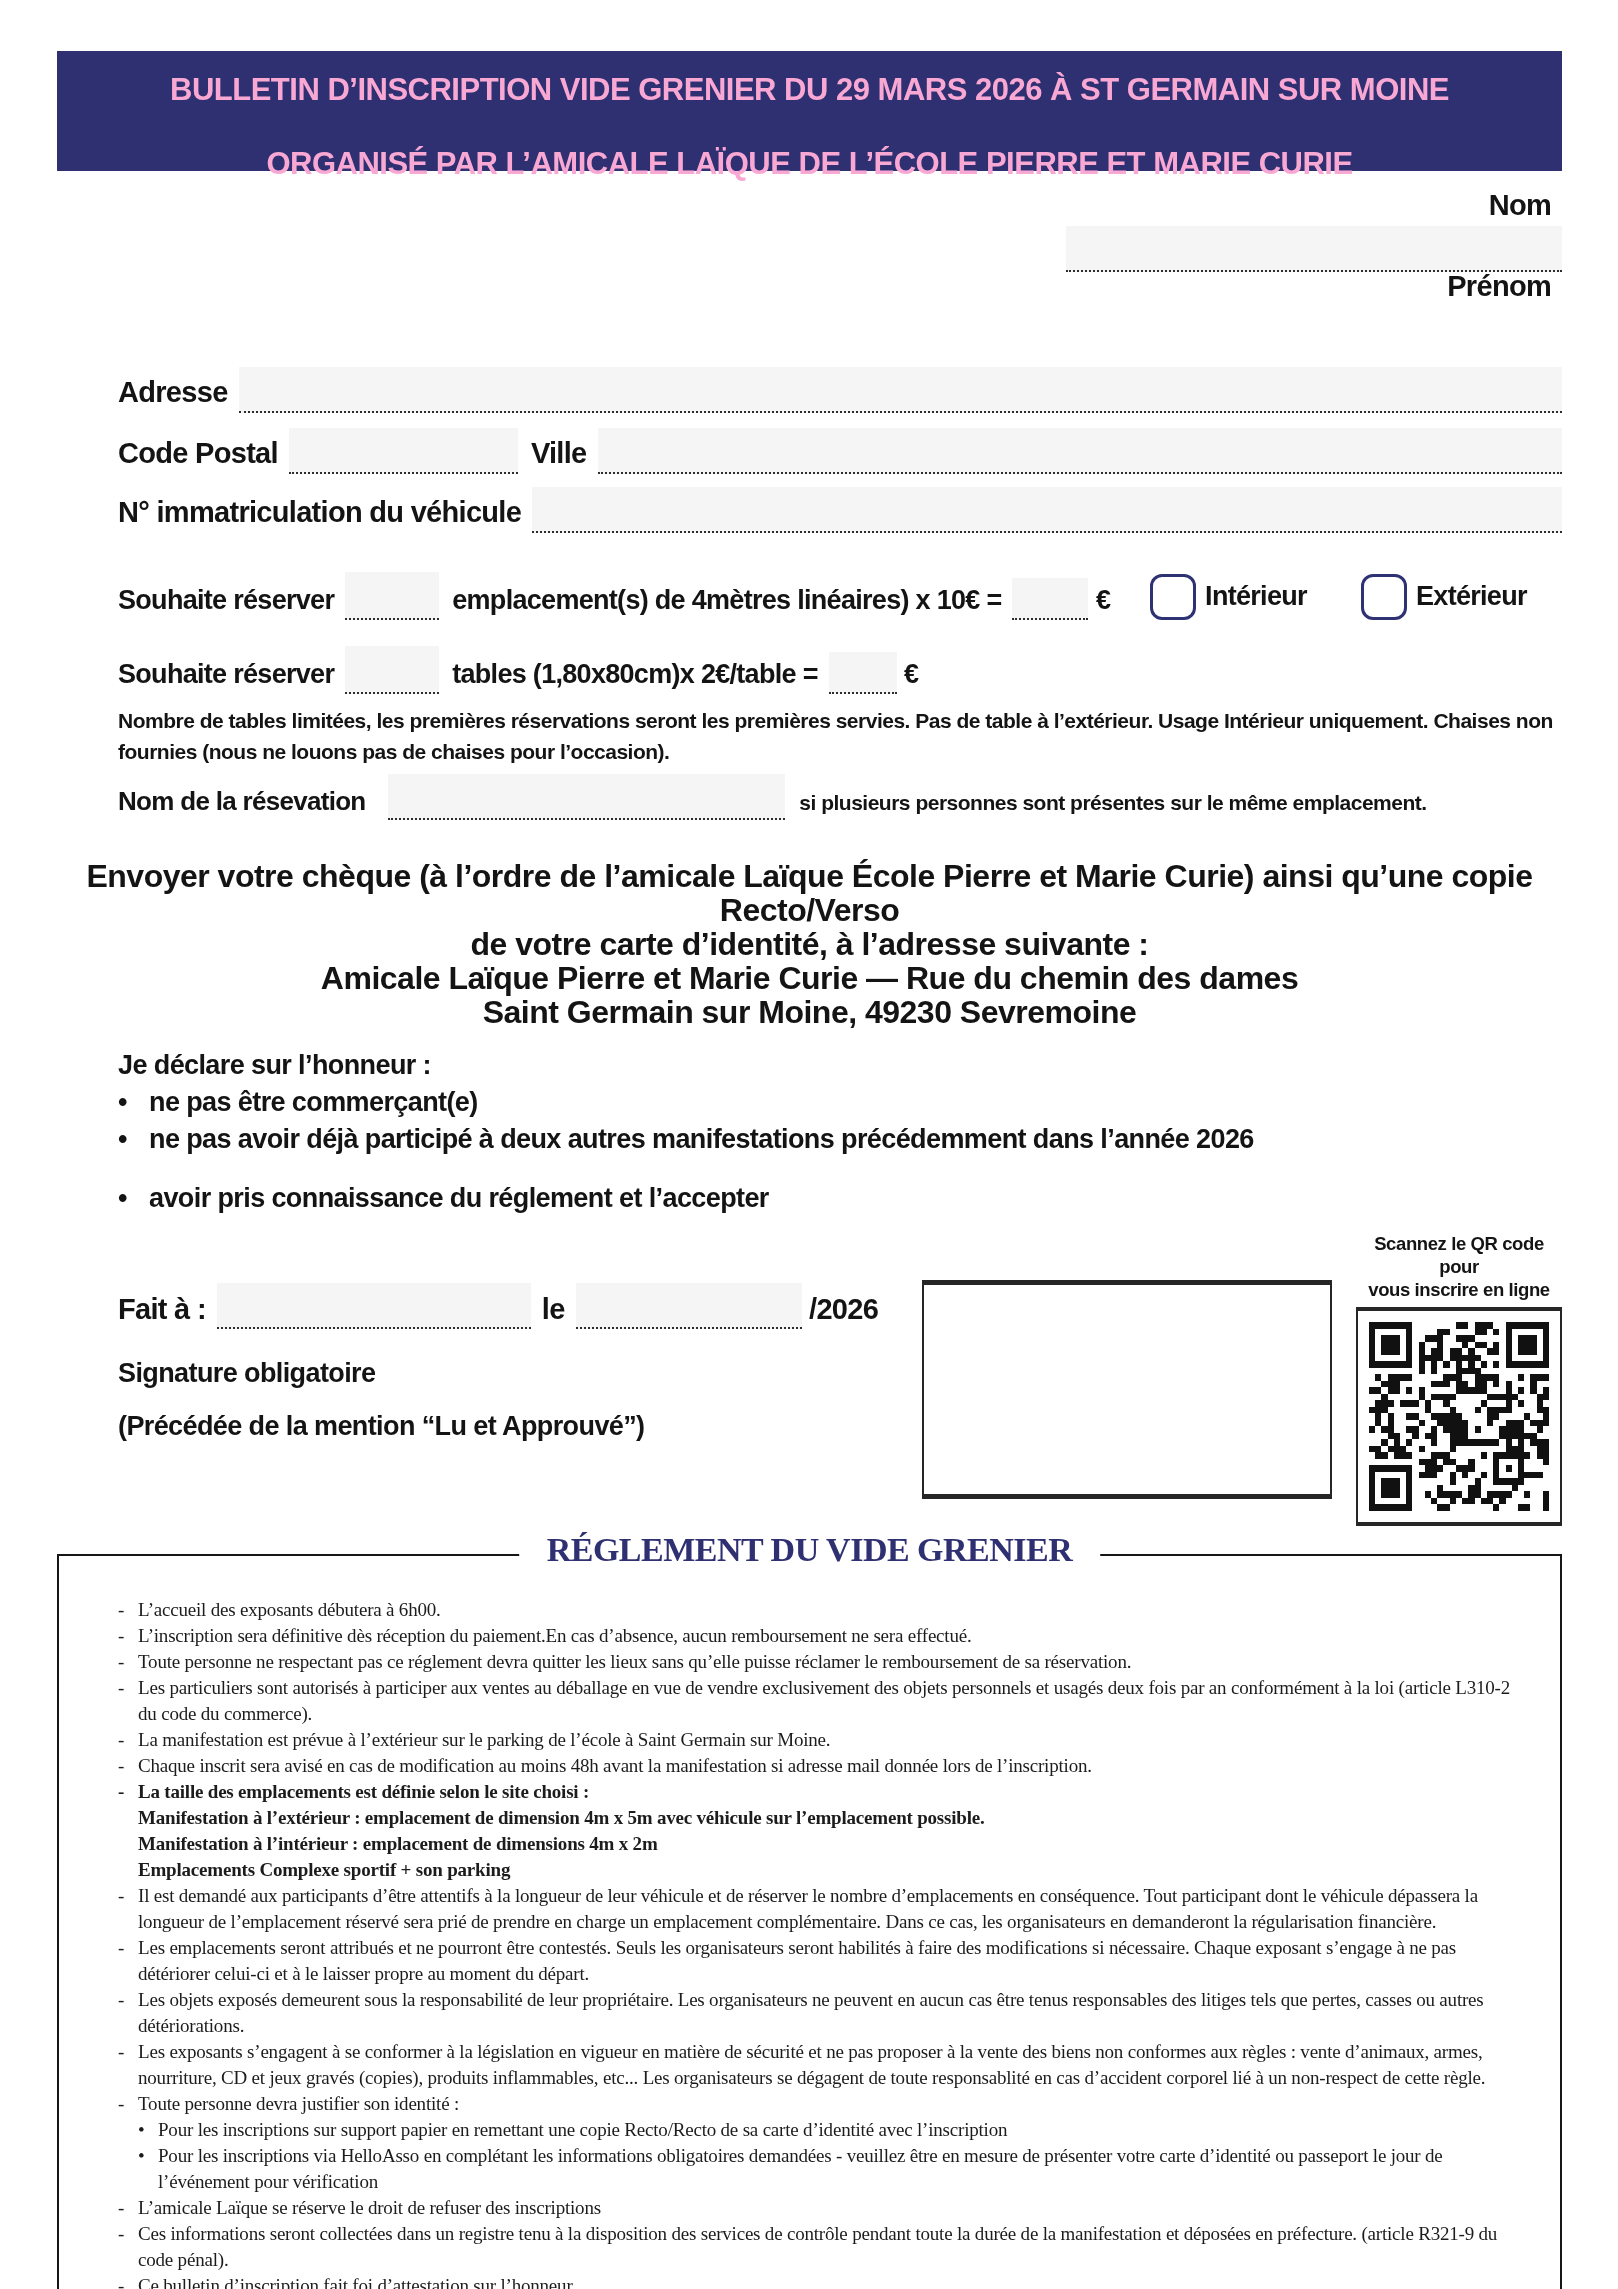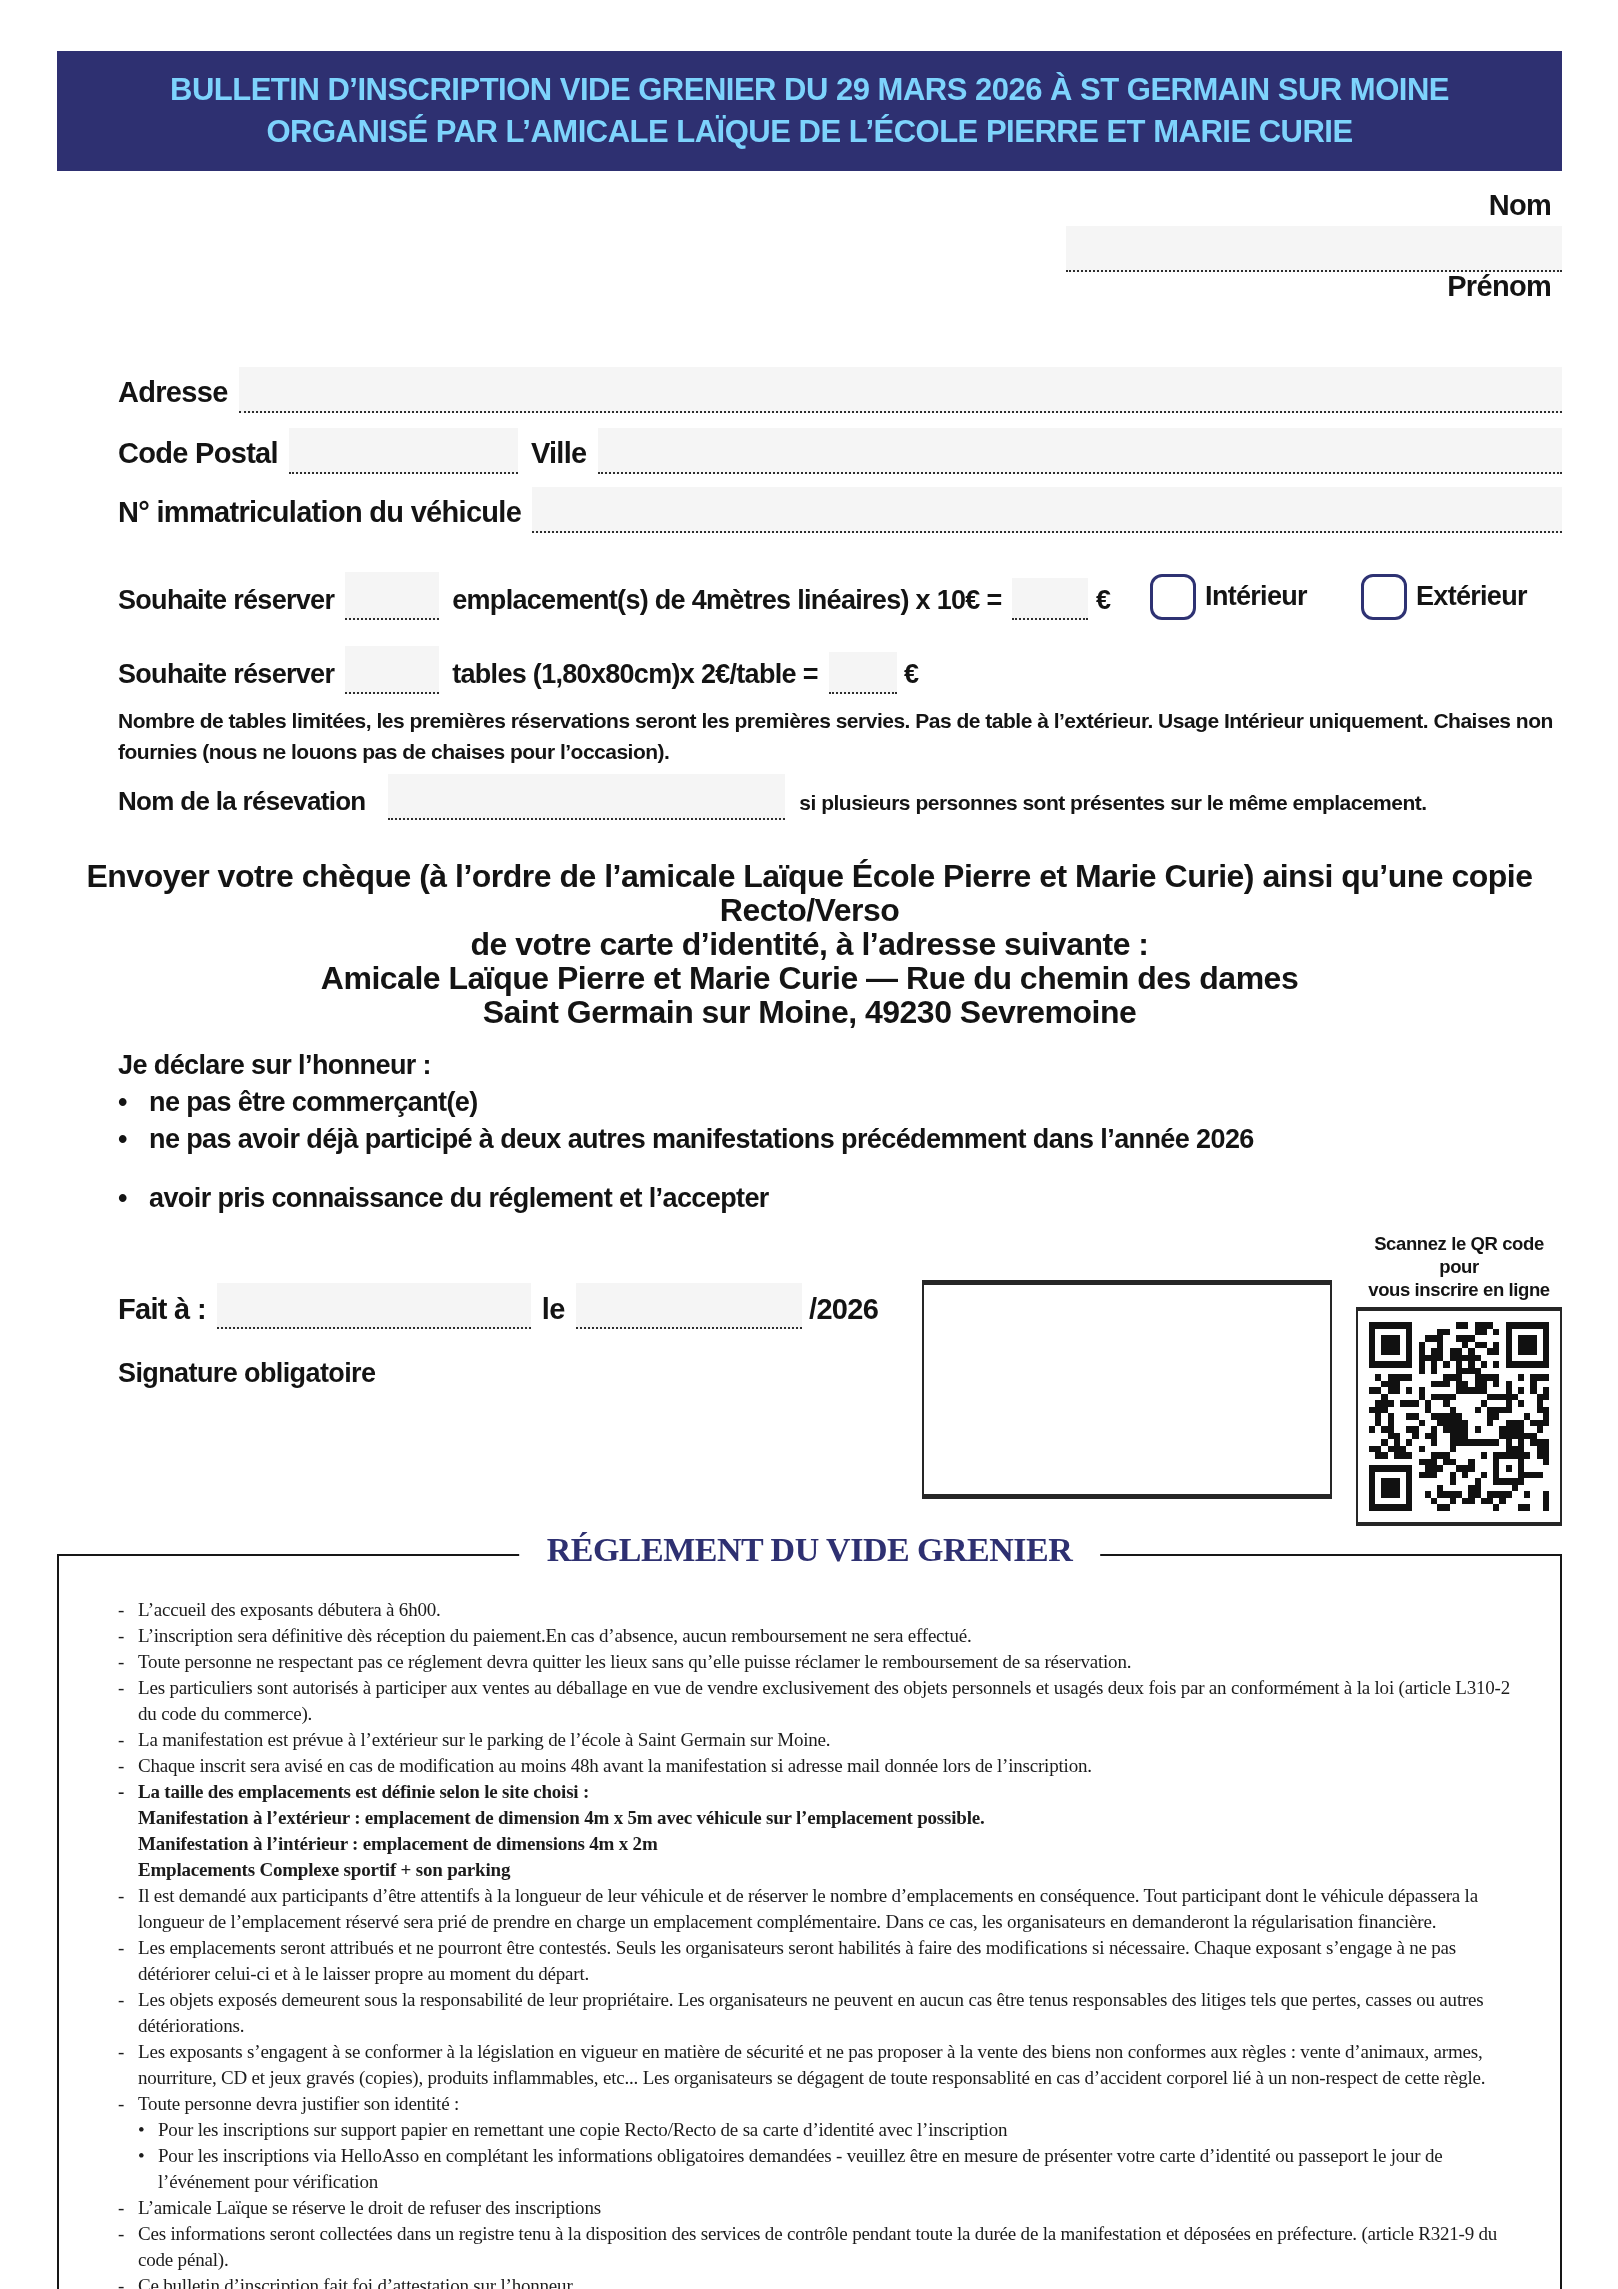--- a/index.html
+++ b/index.html
@@ -3,21 +3,21 @@
 <meta charset="utf-8">
 <style>
   * { box-sizing: border-box; margin: 0; padding: 0; }
   html, body { background: #ffffff; }
   body { font-family: "Liberation Sans", sans-serif; color: #141414; }
   .page { width: 1619px; height: 2290px; padding: 51px 57px 0 57px; overflow: hidden; position: relative; background: #fff; }
 
   
   .banner { height: 120px; background: #2e3071; display: flex; flex-direction: column;
             align-items: center; justify-content: center; gap: 5.5px; }
-  .banner div { color: #7dd3fc; font-size: 31px; font-weight: 700; letter-spacing: -0.5px; white-space: nowrap; }
+  .banner div { color: #f9a8d4; font-size: 31px; font-weight: 700; letter-spacing: -0.5px; white-space: nowrap; margin-top: 32px; }
 
   
   .formarea { margin-left: 61px; }
   .frow { display: flex; align-items: flex-end; }
   .flabel { font-weight: 700; font-size: 29px; letter-spacing: -0.7px; white-space: nowrap;
             line-height: 1; padding-bottom: 5.5px; padding-right: 11px; }
   .ffield { height: 46px; background: #f5f5f5; border-bottom: 2.8px dotted #2d2d2d; }
   .grow { flex: 1 1 auto; }
 
   .mt1 { margin-top: 20px; flex-direction: column; } .mt2 { margin-top: 14.8px; } .mt3 { margin-top: 9.2px; } .mt4 { margin-top: 13px; }
@@ -163,20 +163,21 @@
   <div class="bottom">
     <div class="bleft">
       <div class="faitrow">
         <span class="flabel">Fait à  :</span>
         <div class="ffield faitfield1"></div>
         <span class="flabel" style="margin-left:11px">le</span>
         <div class="ffield faitfield2"></div>
         <span class="flabel" style="margin-left:7.4px">/2026</span>
       </div>
       <div class="sig-text sigline1">Signature obligatoire</div>
+      <div class="sig-text sigline2">(Précédée de la mention “Lu et Approuvé”)</div>
     </div>
     <div class="sigbox"></div>
     <div class="qrcol">
       <div class="qrlabel">Scannez le QR code pour</div>
       <div class="qrlabel">vous inscrire en ligne</div>
       <div class="qrbox">
         <div><svg viewBox="0 0 29 29" width="100%" height="100%" preserveAspectRatio="none" shape-rendering="crispEdges" fill="#111">
               <rect x="0" y="0" width="1" height="1"></rect>
               <rect x="1" y="0" width="1" height="1"></rect>
               <rect x="2" y="0" width="1" height="1"></rect>

